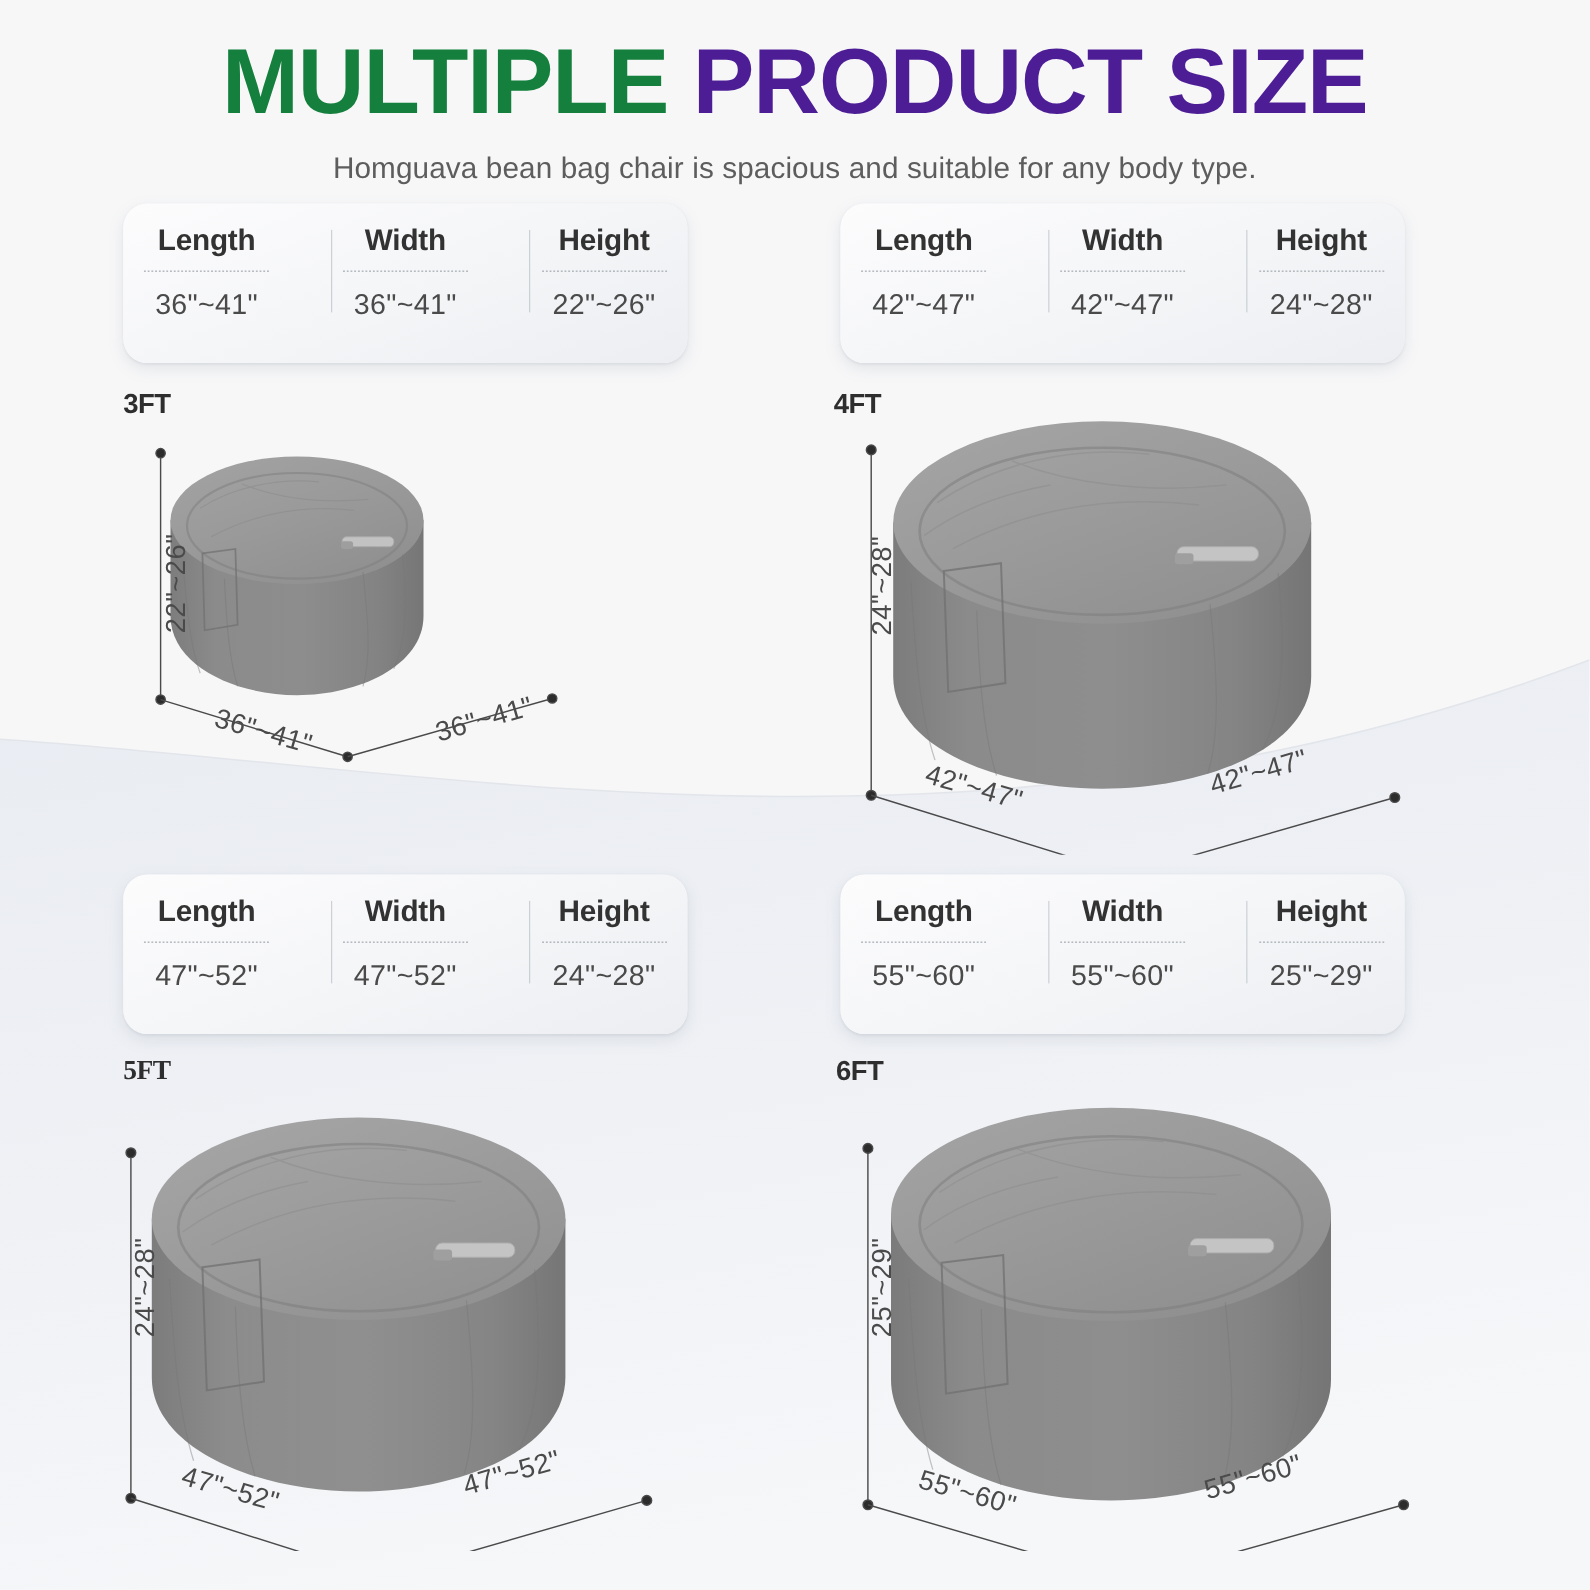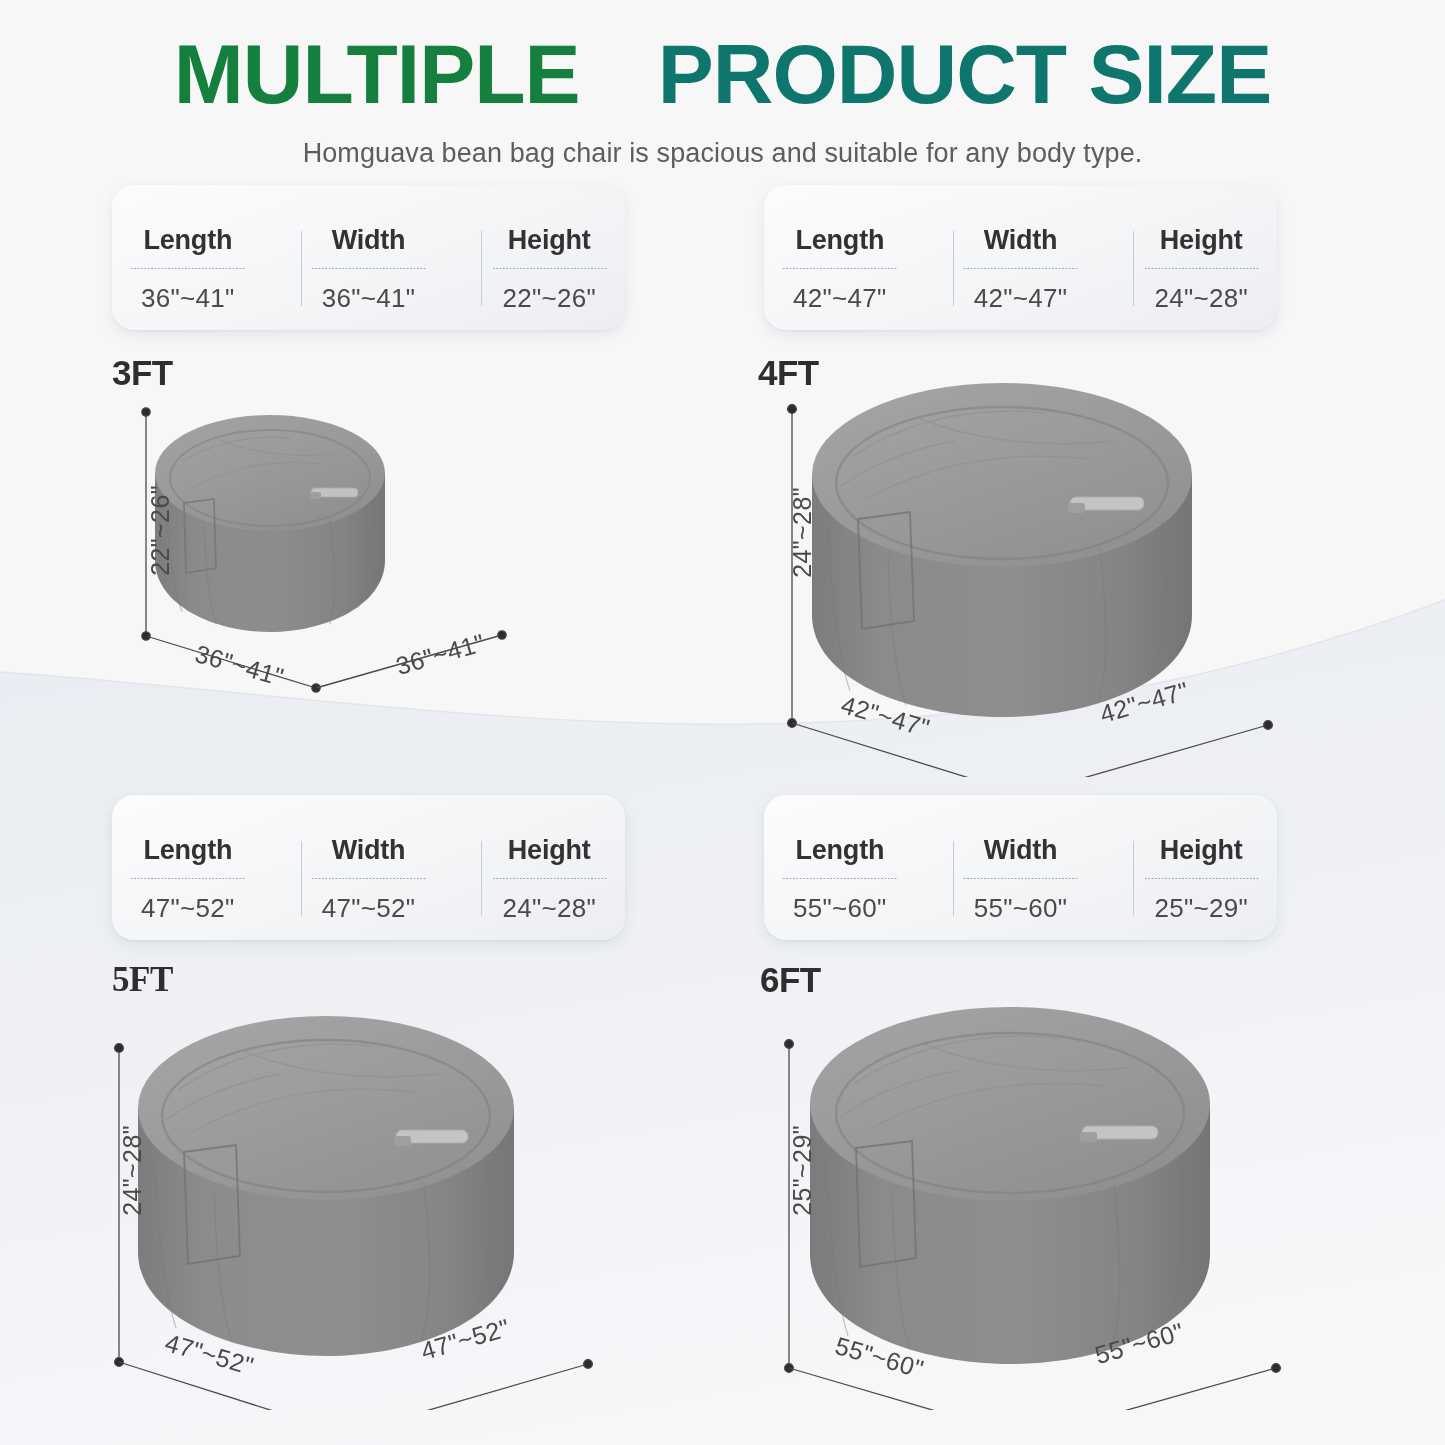--- a/index.html
+++ b/index.html
@@ -15,40 +15,40 @@
   
   .bg-wave{position:absolute;left:0;top:0;width:1445px;height:1445px;z-index:0;pointer-events:none;}
 
   
   .header{position:absolute;left:0;top:32px;width:1445px;text-align:center;z-index:5;}
   .title{
     font-size:84px;font-weight:700;letter-spacing:-1px;line-height:1.0;
     white-space:nowrap;
   }
   .title .t-blue{color:#15803d;}
-  .title .t-dark{color:#0f766e;margin-left:28px;}
+  .title .t-dark{color:#4c1d95;}
   .subtitle{
     margin-top:22px;font-size:27px;color:#5d5d5d;font-weight:400;letter-spacing:.1px;
   }
 
   
   .quad{position:absolute;z-index:4;}
   .q-tl{left:0px;  top:185px;width:722px;height:610px;}
   .q-tr{left:722px;top:185px;width:723px;height:610px;}
   .q-bl{left:0px;  top:795px;width:722px;height:650px;}
   .q-br{left:722px;top:795px;width:723px;height:650px;}
 
   
   .spec-card{
     position:absolute;top:0;
     width:513px;height:145px;
     background:linear-gradient(160deg,#fcfcfd 0%,#f4f5f7 55%,#eceef2 100%);
     border-radius:22px;
     box-shadow:0 5px 14px rgba(120,132,150,.15), 0 1px 2px rgba(120,132,150,.10);
-    display:flex;align-items:flex-end;
+    display:flex;align-items:flex-start;
     box-sizing:border-box;
     padding:14px 8px 16px 8px;
     gap:45px;
   }
   .spec-card.left{left:112px;}
   .spec-card.right{left:42px;}
 
   .spec-col{
     flex:1;display:flex;flex-direction:column;align-items:center;justify-content:flex-start;
     position:relative;
@@ -63,21 +63,21 @@
     width:115px;height:1px;margin-top:12px;
     background-image:radial-gradient(circle, #9aa0a8 0.6px, transparent 0.7px);
     background-size:3.4px 1px;background-repeat:repeat-x;
   }
   .spec-val{
     font-size:26px;color:#4a4a4a;font-weight:400;margin-top:14px;letter-spacing:.3px;
   }
 
   
   .size-label{
-    position:absolute;font-size:35px;font-weight:700;color:#2e2e2e;letter-spacing:-.5px;
+    position:absolute;font-size:25px;font-weight:700;color:#2e2e2e;letter-spacing:-.5px;
   }
 
   
   .prod{position:absolute;}
 
   
   .dim-text{position:absolute;font-size:25px;color:#4a4a4a;white-space:nowrap;letter-spacing:.4px;}
   .dim-v{writing-mode:vertical-rl;transform:rotate(180deg);}
 </style>
 </head>

